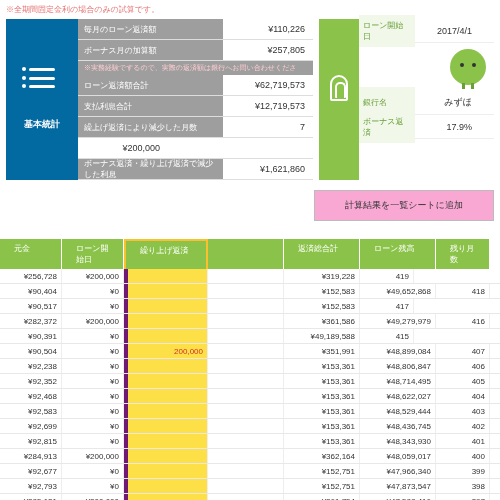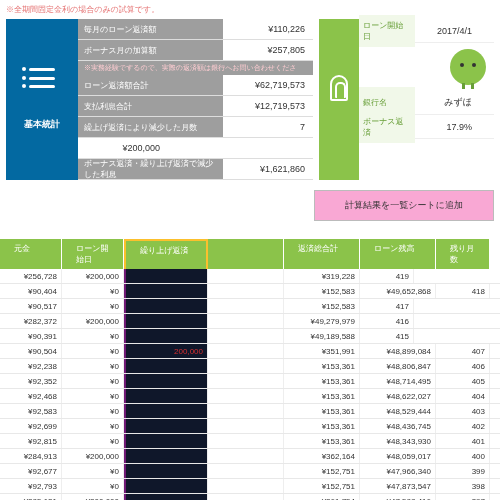--- a/index.html
+++ b/index.html
@@ -30,21 +30,21 @@
 .face:before,.face:after{content:"";position:absolute;width:4px;height:4px;background:#333;border-radius:50%;top:14px}
 .face:before{left:10px}.face:after{right:10px}
 .leg{position:absolute;bottom:-4px;width:3px;height:6px;background:#689f38}
 .leg.l{left:12px}.leg.r{right:12px}
 .addbtn{margin:10px 6px 10px auto;width:180px;border:1px solid #bbb;padding:8px;text-align:center;font-size:9px;background:#f9a8d4}
 .thead{display:flex;margin-top:18px}
 .thead div{background:#8bc34a;color:#fff;font-size:8px;padding:4px 14px;border-right:1px solid #fff}
 .tbody .trow{display:flex;border-bottom:1px solid #e8e8e8;height:15px;align-items:center}
 .tbody .trow div{font-size:8px;padding:0 4px;text-align:right;border-right:1px solid #eee;height:100%;display:flex;align-items:center;justify-content:flex-end}
 .c1{width:62px}.c2{width:62px}.c3{width:84px}.c4{width:76px}.c5{width:76px}.c6{width:76px}.c7{width:54px}
-.tbody .c3{background:#0f172a;border-left:2px solid #701a75;border-right:2px solid #fbc02d}
+.tbody .c3{background:#fde047;border-left:4px solid #701a75;border-right:2px solid #fbc02d}
 .tbody .trow:last-child .c3{border-bottom:2px solid #fbc02d}
 .thead .c3{border-left:2px solid #fbc02d;border-right:2px solid #fbc02d;border-top:2px solid #fbc02d}
 .red{color:#d32f2f}
 </style>
 </head>
 <body>
 
 <div class="note">※全期間固定金利の場合のみの試算です。</div>
 
 <div class="top">
@@ -151,20 +151,21 @@
       <div class="c3 "></div>
       <div class="c4"></div>
       <div class="c5">¥152,583</div>
       <div class="c7">417</div>
     </div>
     <div class="trow">
       <div class="c1">¥282,372</div>
       <div class="c2">¥200,000</div>
       <div class="c3 "></div>
       <div class="c4"></div>
+      <div class="c5">¥361,586</div>
       <div class="c6">¥49,279,979</div>
       <div class="c7">416</div>
     </div>
     <div class="trow">
       <div class="c1">¥90,391</div>
       <div class="c2">¥0</div>
       <div class="c3 "></div>
       <div class="c4"></div>
       <div class="c6">¥49,189,588</div>
       <div class="c7">415</div>

